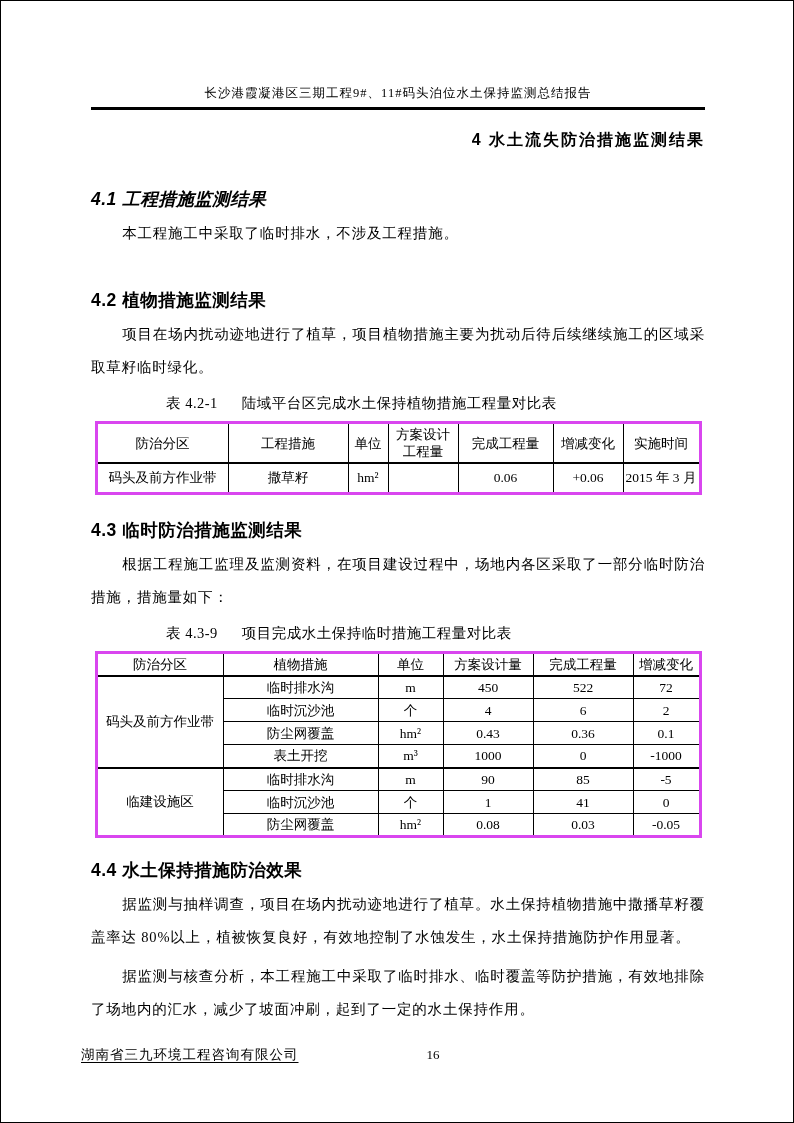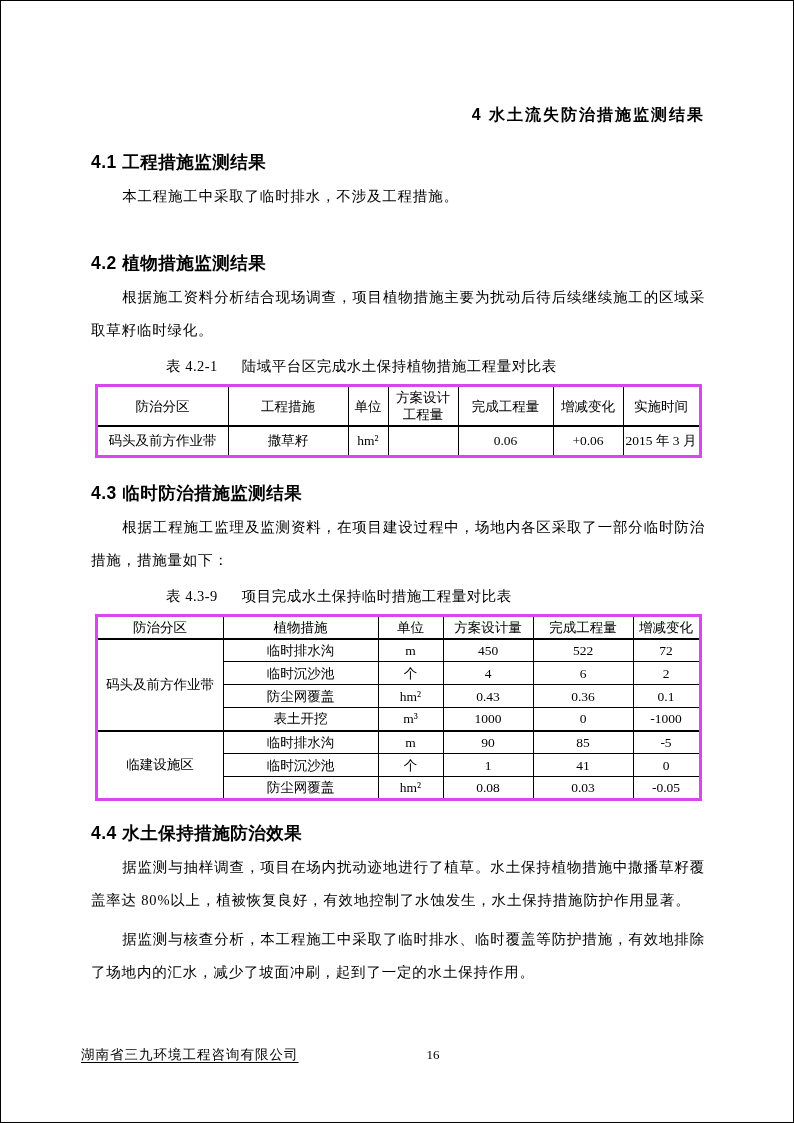--- a/index.html
+++ b/index.html
@@ -9,21 +9,21 @@
     position: absolute; inset: 0;
     width: 794px; height: 1123px;
     background: #fff;
     border: 1px solid #000;
     padding: 84px 88px 0 90px;
     overflow: hidden;
   }
   .doc-header { text-align: center; font-size: 12.5px; letter-spacing: 1px; padding-bottom: 5px; border-bottom: 3px solid #000; }
   .chapter-title { font-family: "Liberation Sans", sans-serif; font-weight: bold; font-size: 16px; text-align: right; margin-top: 20px; letter-spacing: 2px; }
   h3.sec-heading { font-family: "Liberation Sans", sans-serif; font-weight: bold; font-size: 17.5px; letter-spacing: 0.5px; }
-  .h41 { margin-top: 24px; }
+  .h41 { margin-top: 36px; font-style: italic; }
   .h42 { margin-top: 38px; }
   .h43 { margin-top: 23px; }
   .h44 { margin-top: 20px; }
   p.body-para { font-size: 14.5px; line-height: 33px; text-align: justify; text-indent: 2.15em; letter-spacing: 0.8px; margin-top: 6px; }
   .tbl-caption { display: flex; justify-content: flex-start; padding-left: 75px; gap: 24px; font-size: 14.5px; line-height: 22px; margin-top: 8px; margin-bottom: 7px; letter-spacing: 0.5px; }
   table { border-collapse: collapse; width: 604px; margin: 0 auto; table-layout: fixed; border: 3px solid #d946ef; }
   th, td { border: 1px solid #000; font-weight: normal; text-align: center; vertical-align: middle; font-size: 13.5px; padding: 2px 2px; line-height: 17px; }
   table.t42 tr.hdr th { height: 38px; }
   table.t42 tr.data td { height: 30px; }
   table.t42 tr.hdr th, table.t43 tr.hdr th { border-bottom: 2px solid #000; }
@@ -31,28 +31,31 @@
   table.t43 tr.group-start td { border-top: 2px solid #000; }
   .doc-footer { position: absolute; left: 80px; right: 88px; bottom: 58px; display: flex; align-items: baseline; font-size: 13.5px; }
   .footer-company { text-decoration: underline; text-underline-offset: 3px; letter-spacing: 1px; }
   .footer-pagenum { margin-left: 128px; font-size: 13px; }
 </style>
 </head>
 <body>
 
 <div class="page">
 
+  <div class="doc-header">
+    <span>长沙港霞凝港区三期工程9#、11#码头泊位水土保持监测总结报告</span>
+  </div>
 
   <h1 class="chapter-title">4 水土流失防治措施监测结果</h1>
 
   <h3 class="sec-heading h41">4.1 工程措施监测结果</h3>
   <p class="body-para">本工程施工中采取了临时排水，不涉及工程措施。</p>
 
   <h3 class="sec-heading h42">4.2 植物措施监测结果</h3>
-  <p class="body-para">根据施工资料分析结合现场调查，项目植物措施主要为扰动后待后续继续施工的区域采取草籽临时绿化。</p>
+  <p class="body-para">项目在场内扰动迹地进行了植草，项目植物措施主要为扰动后待后续继续施工的区域采取草籽临时绿化。</p>
 
   <div class="tbl-caption">
     <span>表 4.2-1</span>
     <span>陆域平台区完成水土保持植物措施工程量对比表</span>
   </div>
 
   <table class="t42">
     <colgroup>
       <col style="width:132px">
         <col style="width:120px">

